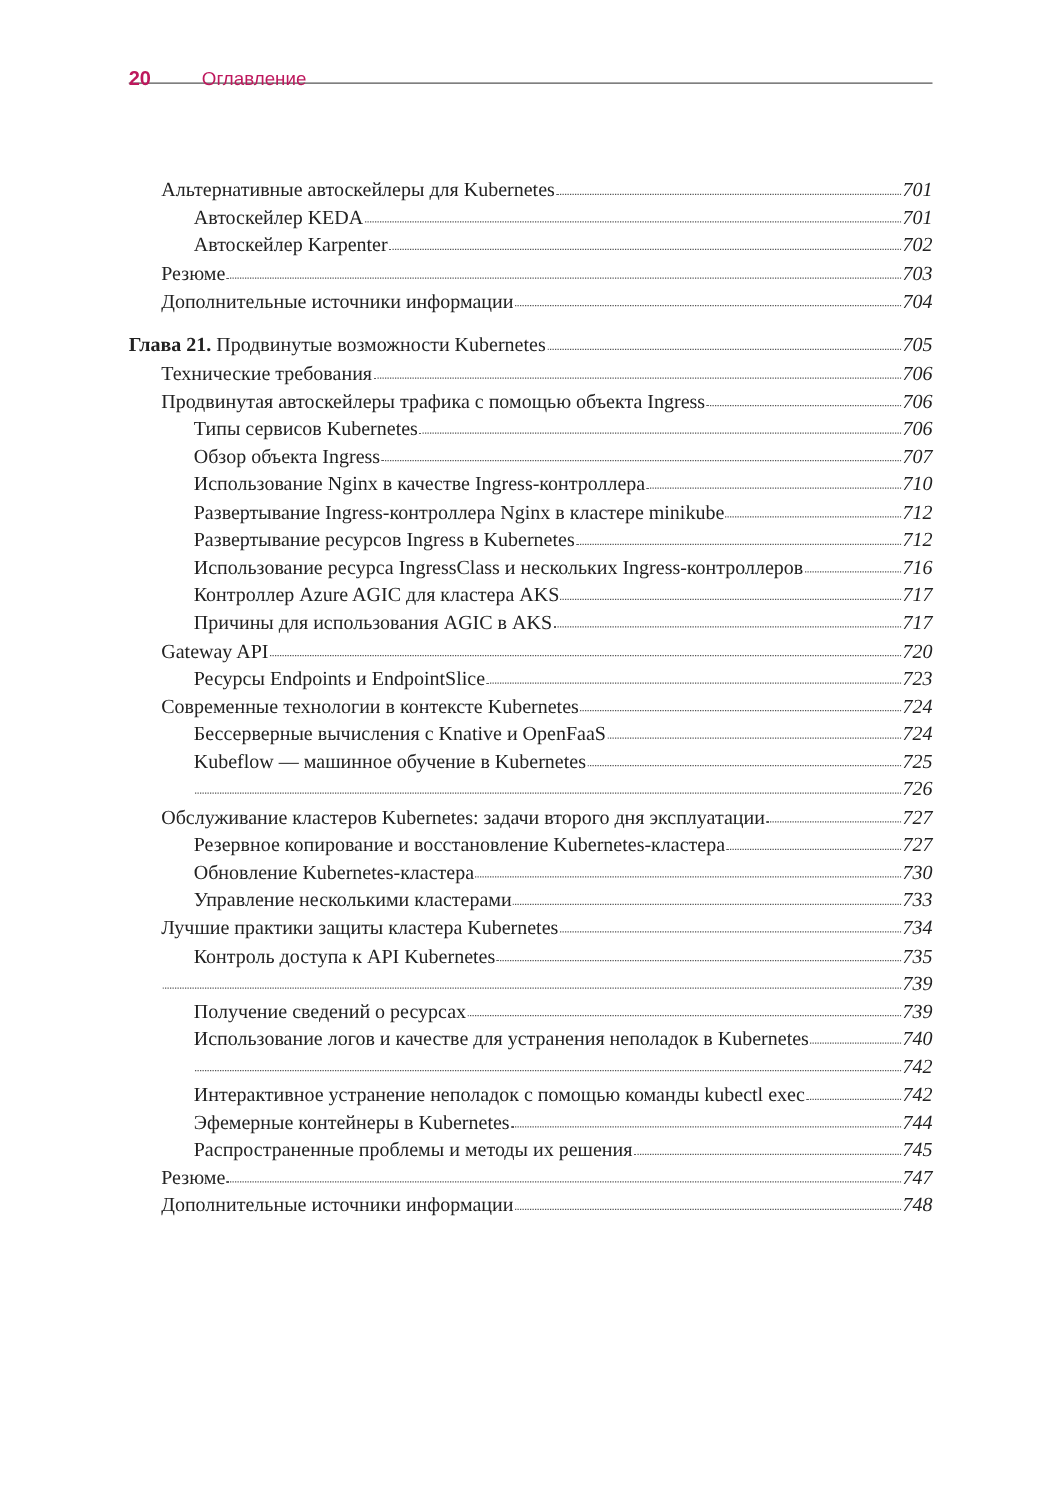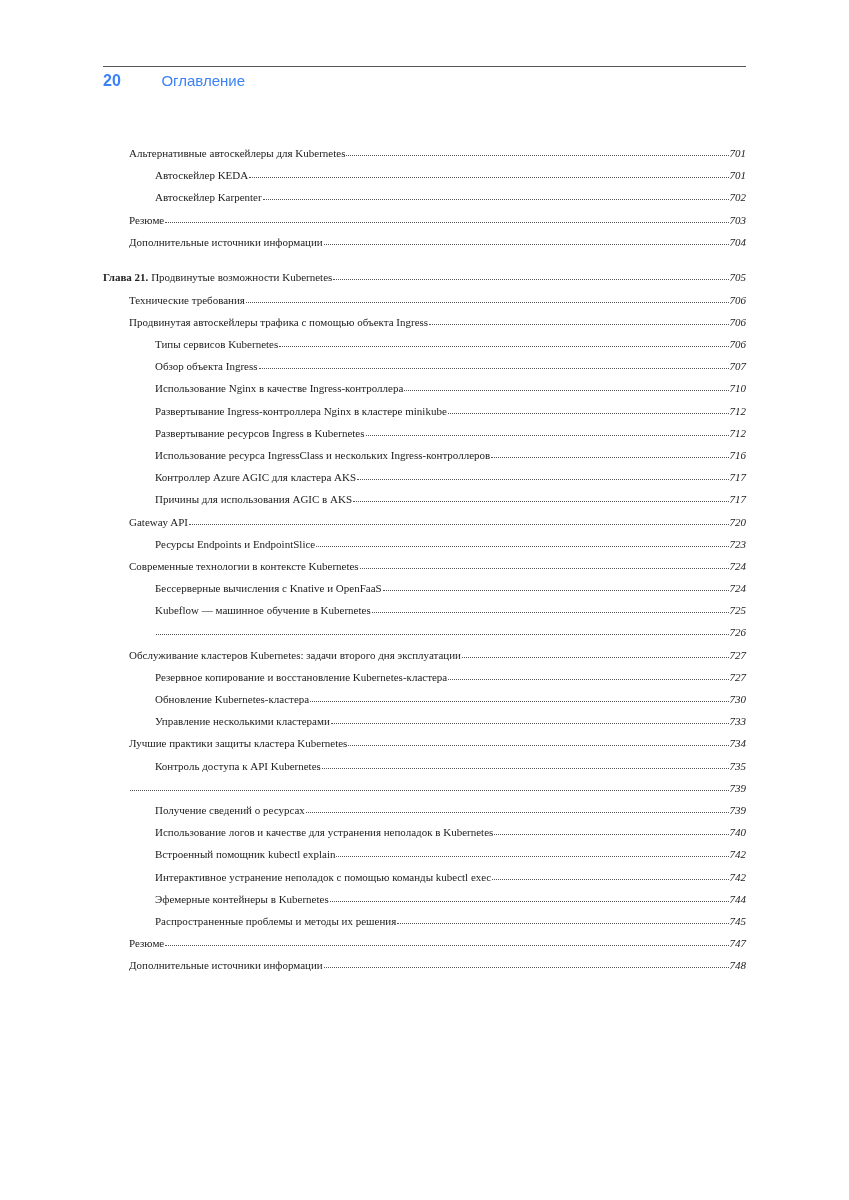--- a/index.html
+++ b/index.html
@@ -1,21 +1,21 @@
 <!DOCTYPE html>
 <html><head>
 <meta charset="utf-8">
 <style>
   html, body { margin: 0; padding: 0; background: #ffffff; }
   body { width: 849px; height: 1200px; position: relative; overflow: hidden; }
   .header-rule { position: absolute; left: 103px; top: 66px; width: 643px; height: 1px; background: #555; }
-  .header { position: absolute; left: 103px; top: 72px; font-family: "Liberation Sans", sans-serif; color: #3b82f6; }
+  .header { position: absolute; left: 103px; top: 55px; font-family: "Liberation Sans", sans-serif; color: #be185d; }
   .page-num { font-weight: bold; font-size: 16px; display: inline-block; width: 54px; }
   .running-title { font-size: 15px; }
-  .toc { position: absolute; left: 103px; top: 142px; width: 643px; font-family: "Liberation Serif", serif; font-size: 11px; color: #222; }
+  .toc { position: absolute; left: 103px; top: 142px; width: 643px; font-family: "Liberation Serif", serif; font-size: 16px; color: #222; }
   .row { display: flex; align-items: baseline; height: 22.2px; line-height: 22.2px; white-space: nowrap; }
   .row.lvl0 { padding-left: 0; }
   .row.lvl1 { padding-left: 26px; }
   .row.lvl2 { padding-left: 52px; }
   .row .title { flex: 0 0 auto; }
   .row .title b { font-weight: bold; }
   .row .leader { flex: 1 1 auto; overflow: hidden; margin: 0 1px; position: relative; height: 14px; }
   .row .leader::after { content: ""; position: absolute; left: 0; right: 0; bottom: 1px; border-bottom: 1.3px dotted #555; }
   .row .page { flex: 0 0 auto; font-style: italic; }
   .gap { height: 13.5px; }
@@ -181,21 +181,20 @@
         <span class="title">Получение сведений о ресурсах</span>
         <span class="leader"></span>
         <span class="page">739</span>
       </div>
       <div class="row lvl2">
         <span class="title">Использование логов и качестве для устранения неполадок в Kubernetes</span>
         <span class="leader"></span>
         <span class="page">740</span>
       </div>
       <div class="row lvl2">
-        <span class="title">Встроенный помощник kubectl explain</span>
         <span class="leader"></span>
         <span class="page">742</span>
       </div>
       <div class="row lvl2">
         <span class="title">Интерактивное устранение неполадок с помощью команды kubectl exec</span>
         <span class="leader"></span>
         <span class="page">742</span>
       </div>
       <div class="row lvl2">
         <span class="title">Эфемерные контейнеры в Kubernetes</span>

